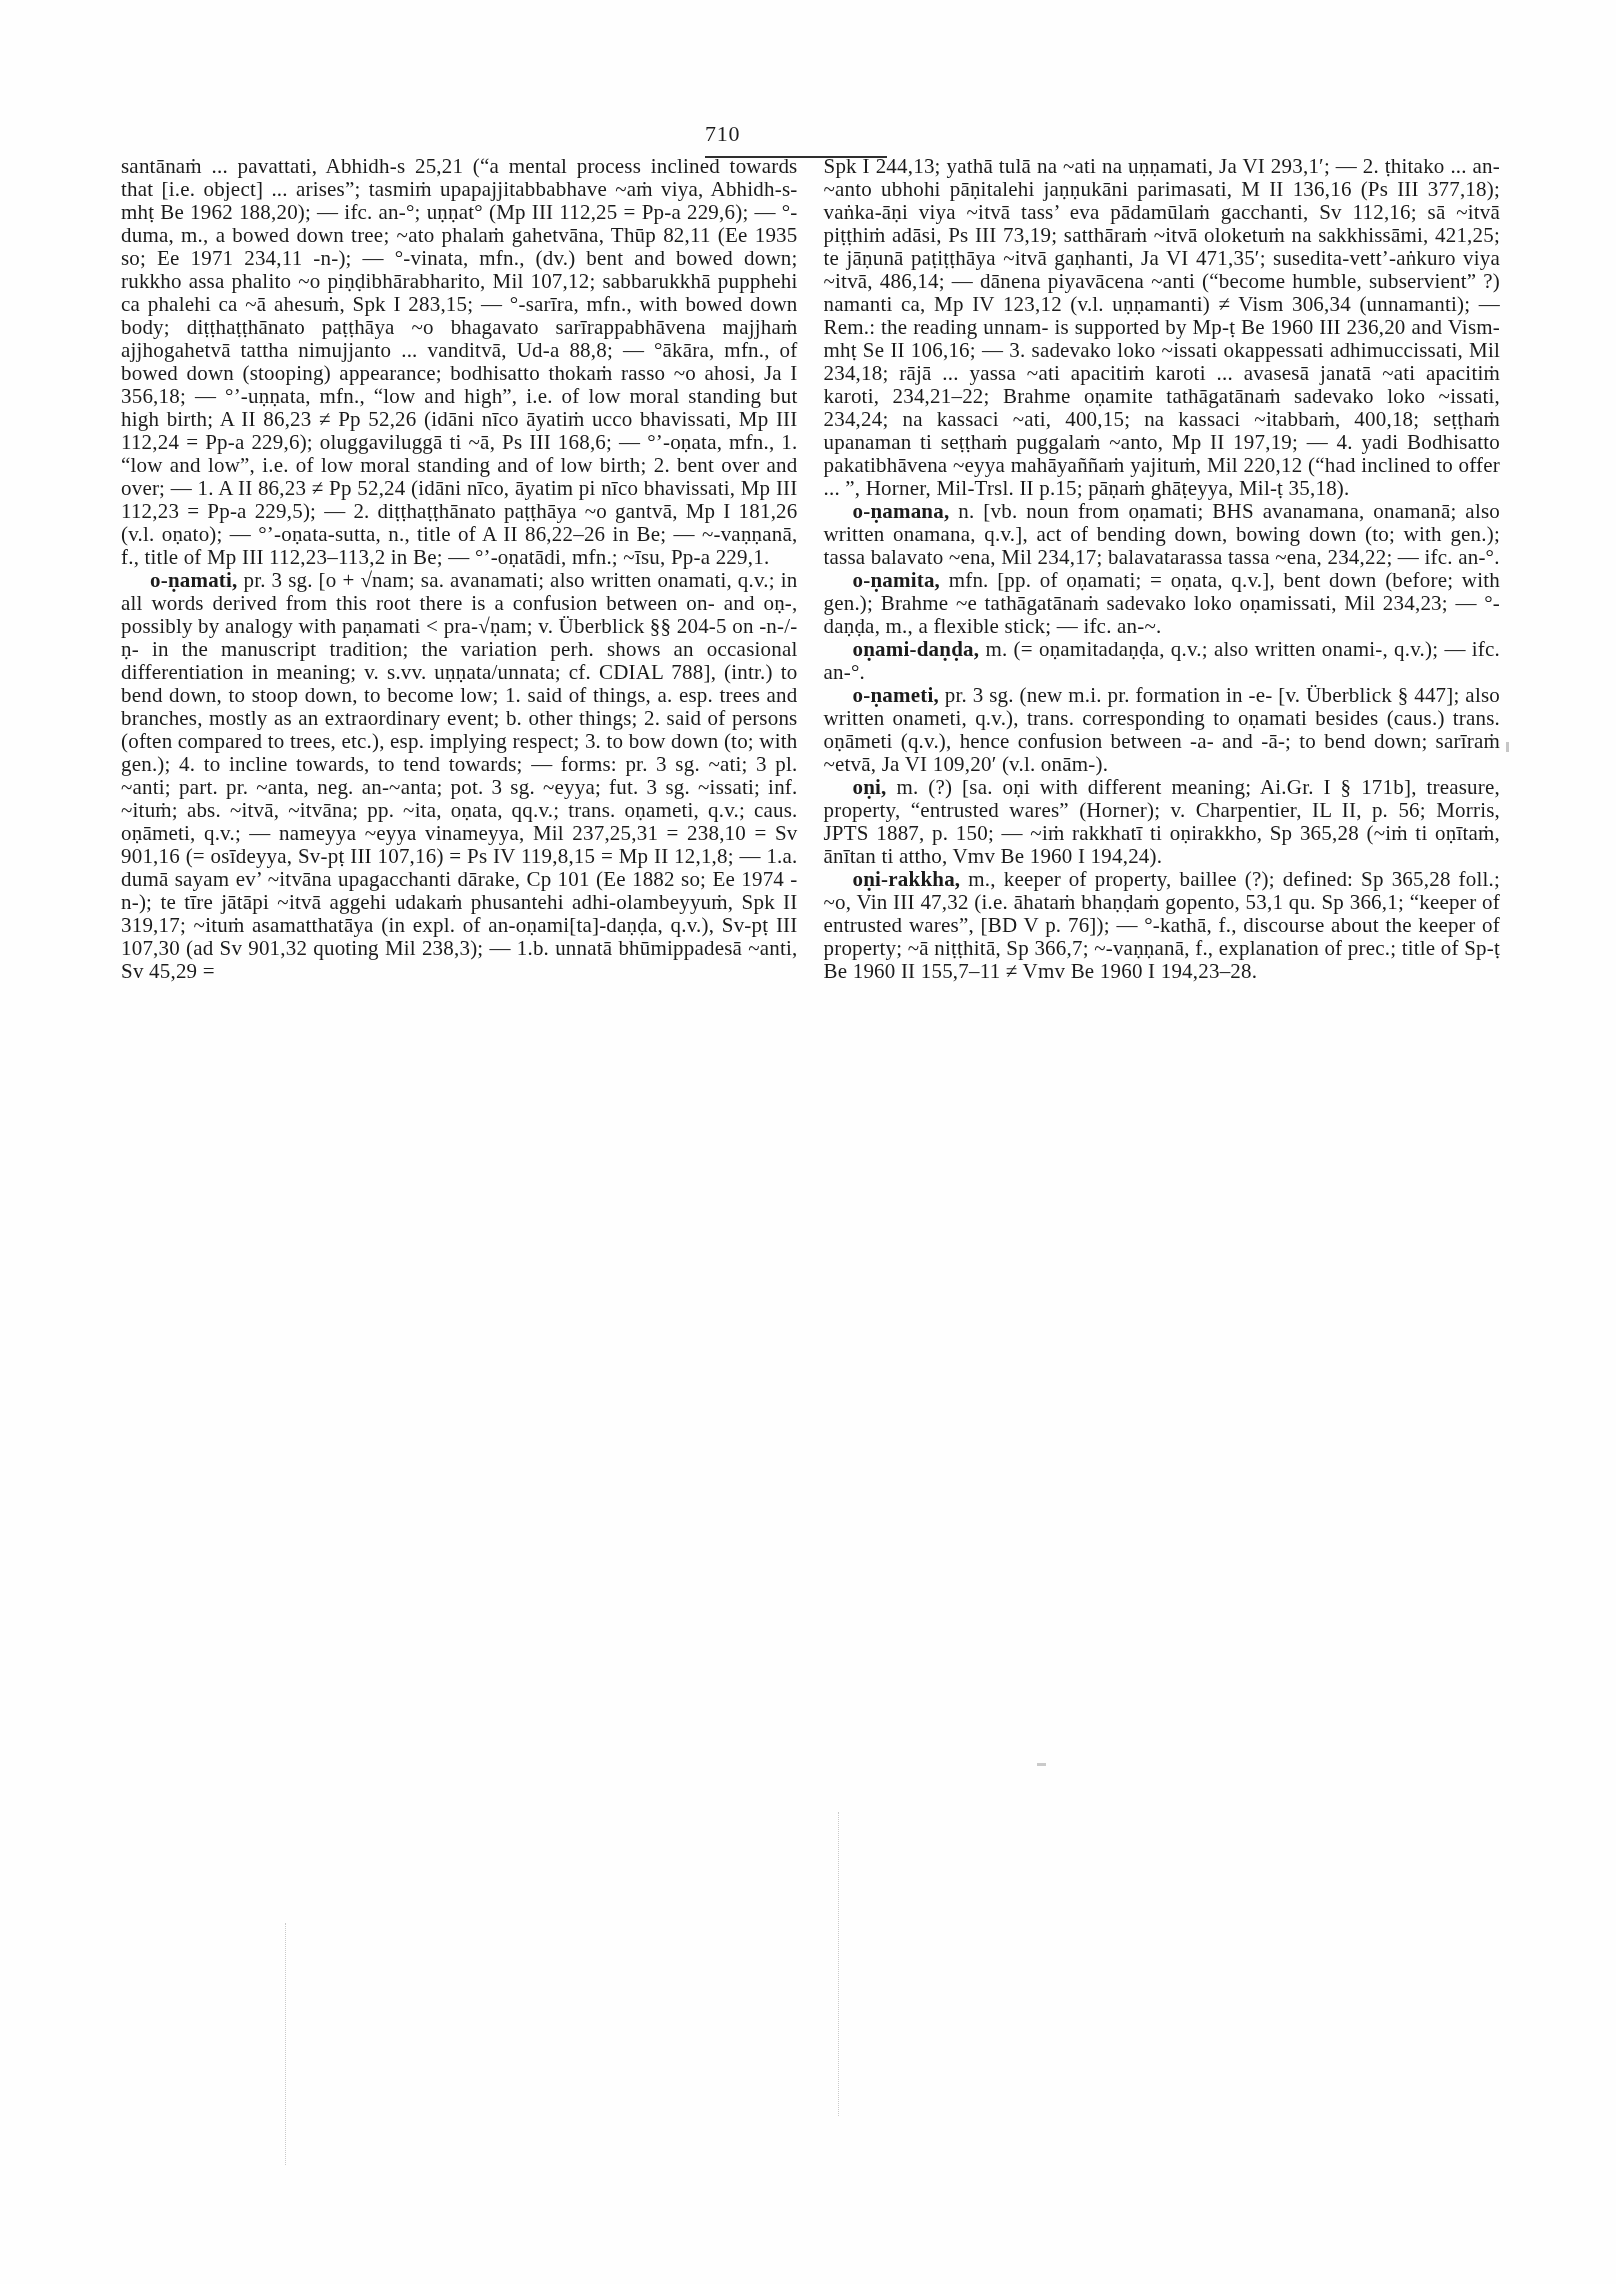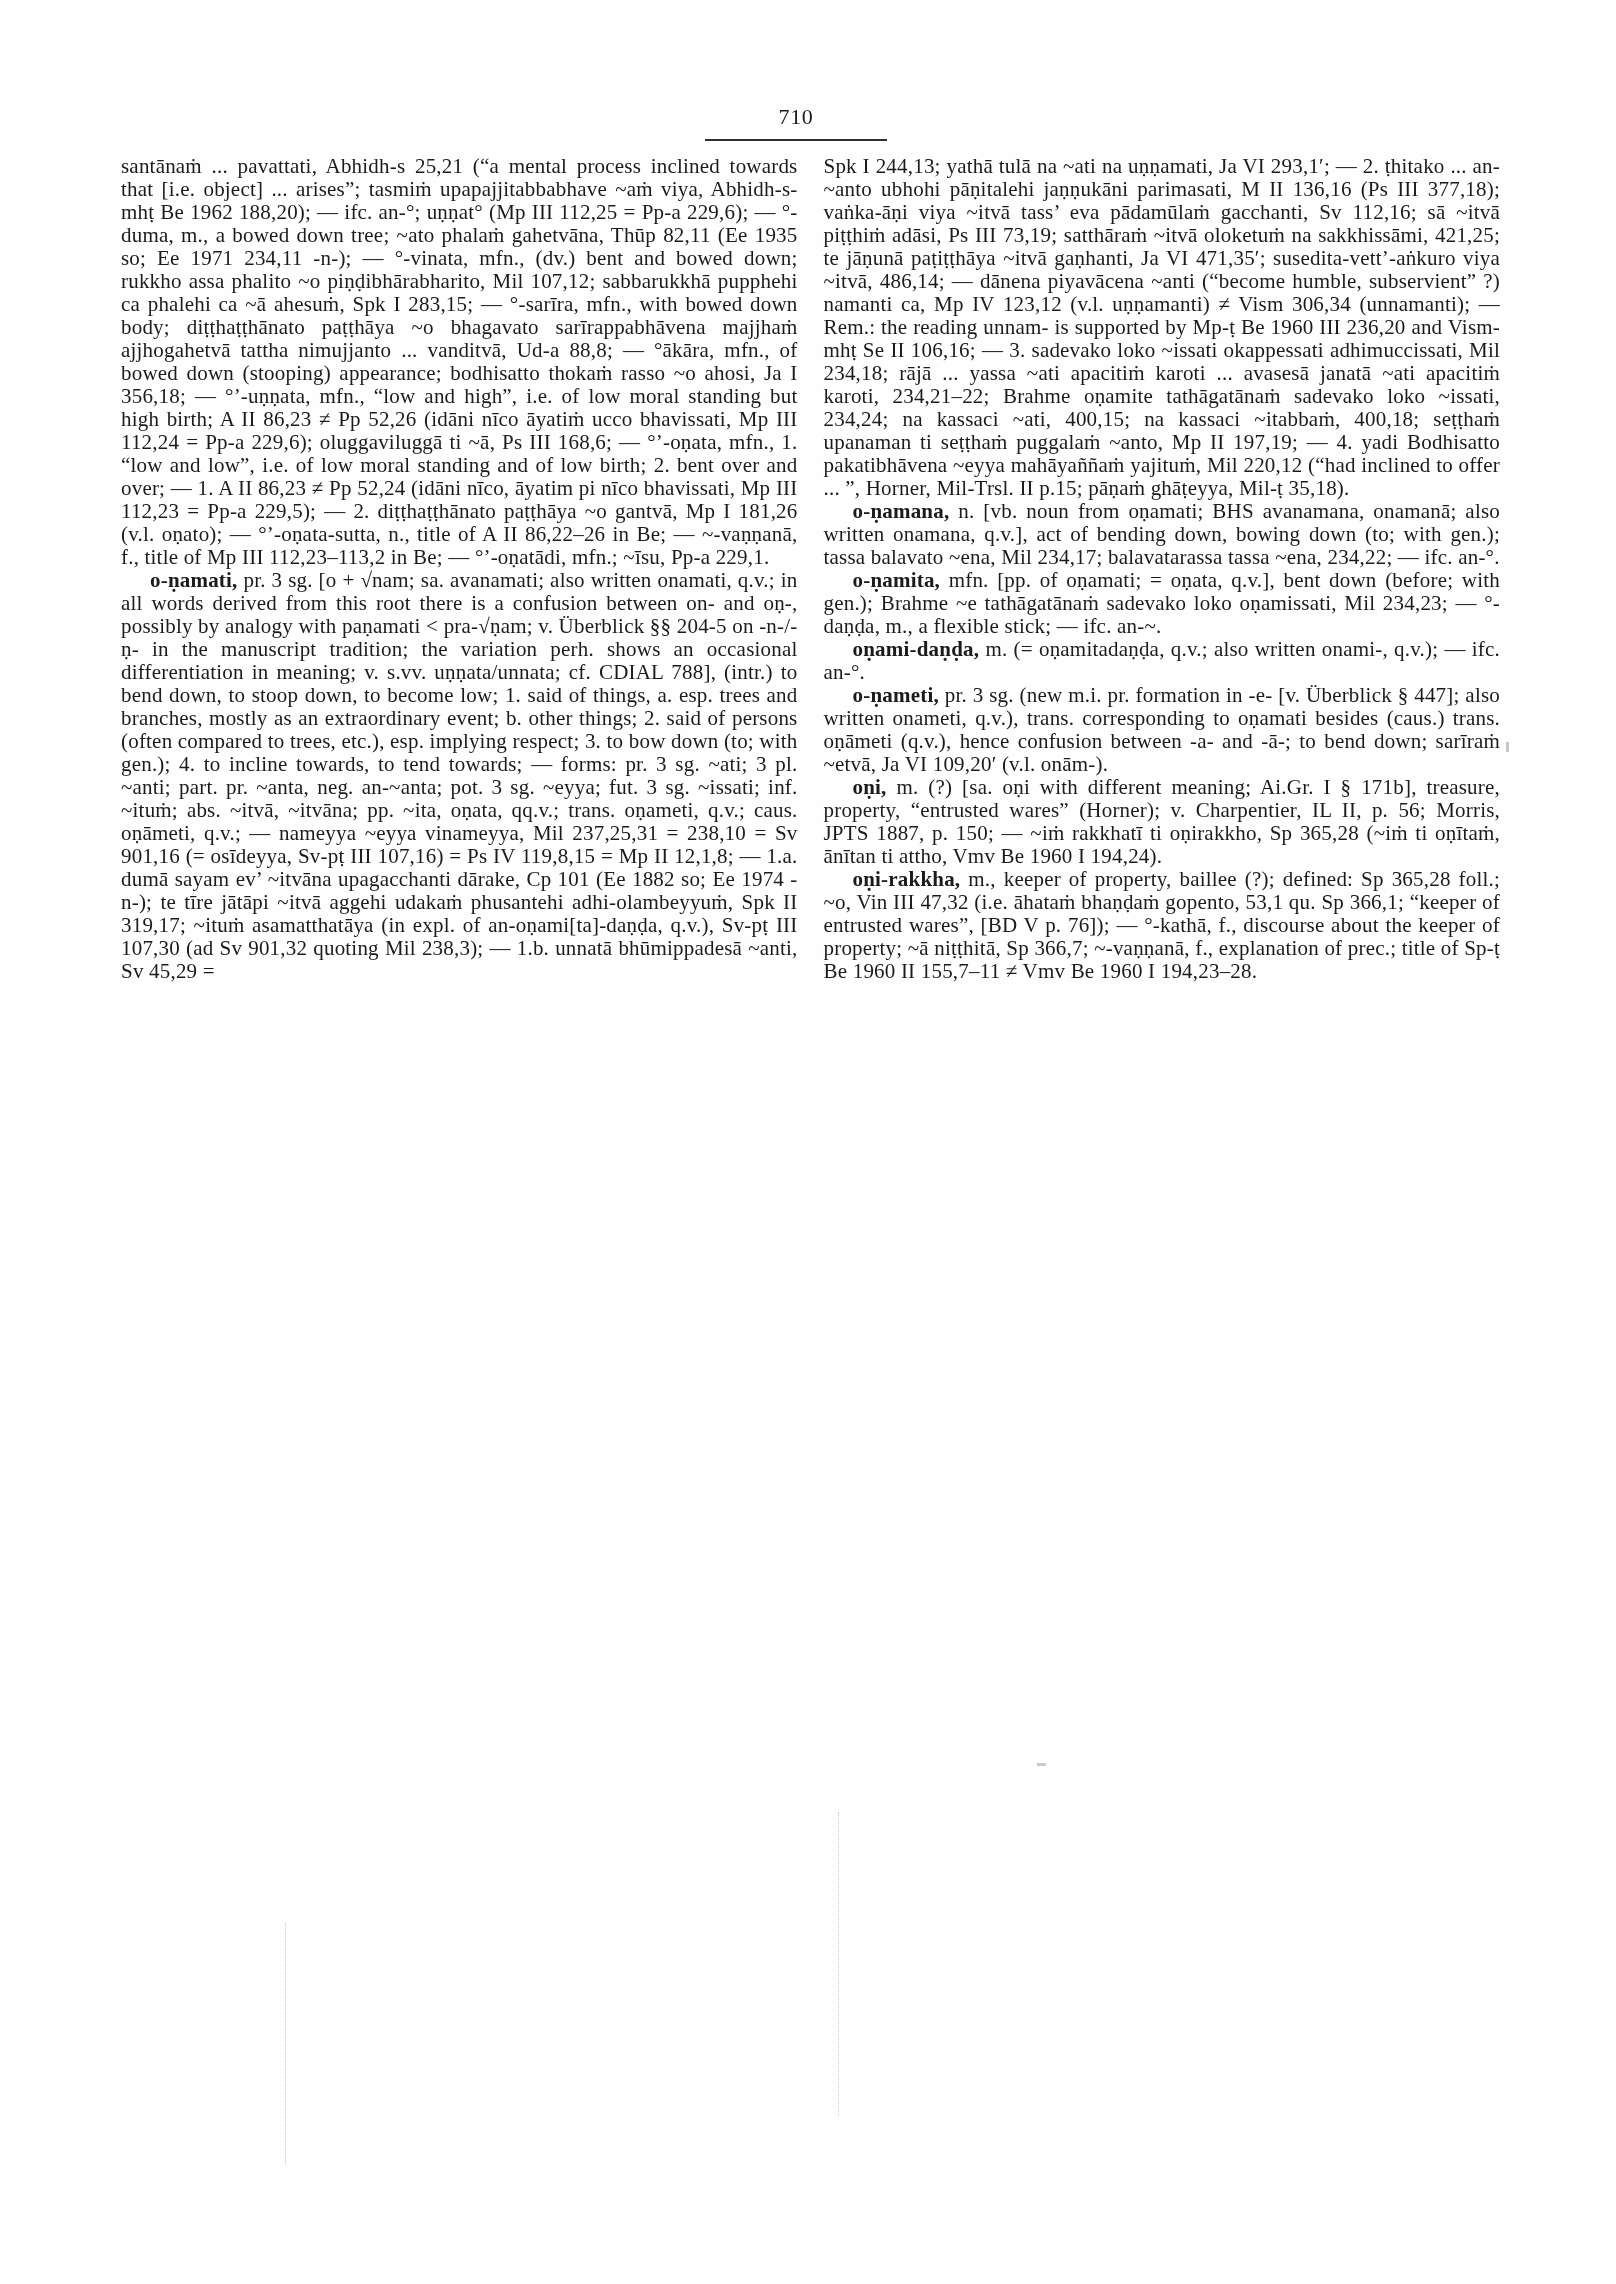--- a/index.html
+++ b/index.html
@@ -13,24 +13,23 @@
     color: #1b1b1b;
     overflow: hidden;
   }
   .page {
     position: absolute;
     inset: 0;
     background: #fefefe;
   }
   .folio-wrap {
     position: absolute;
-    top: 104px;
+    top: 121px;
     left: 705px;
     width: 182px;
-    text-align: center;
     padding-bottom: 9.1px;
     border-bottom: 2px solid #2e2e2e;
   }
   .folio {
     font-size: 22px;
     letter-spacing: 0.7px;
   }
   .columns {
     position: absolute;
     top: 155px;

